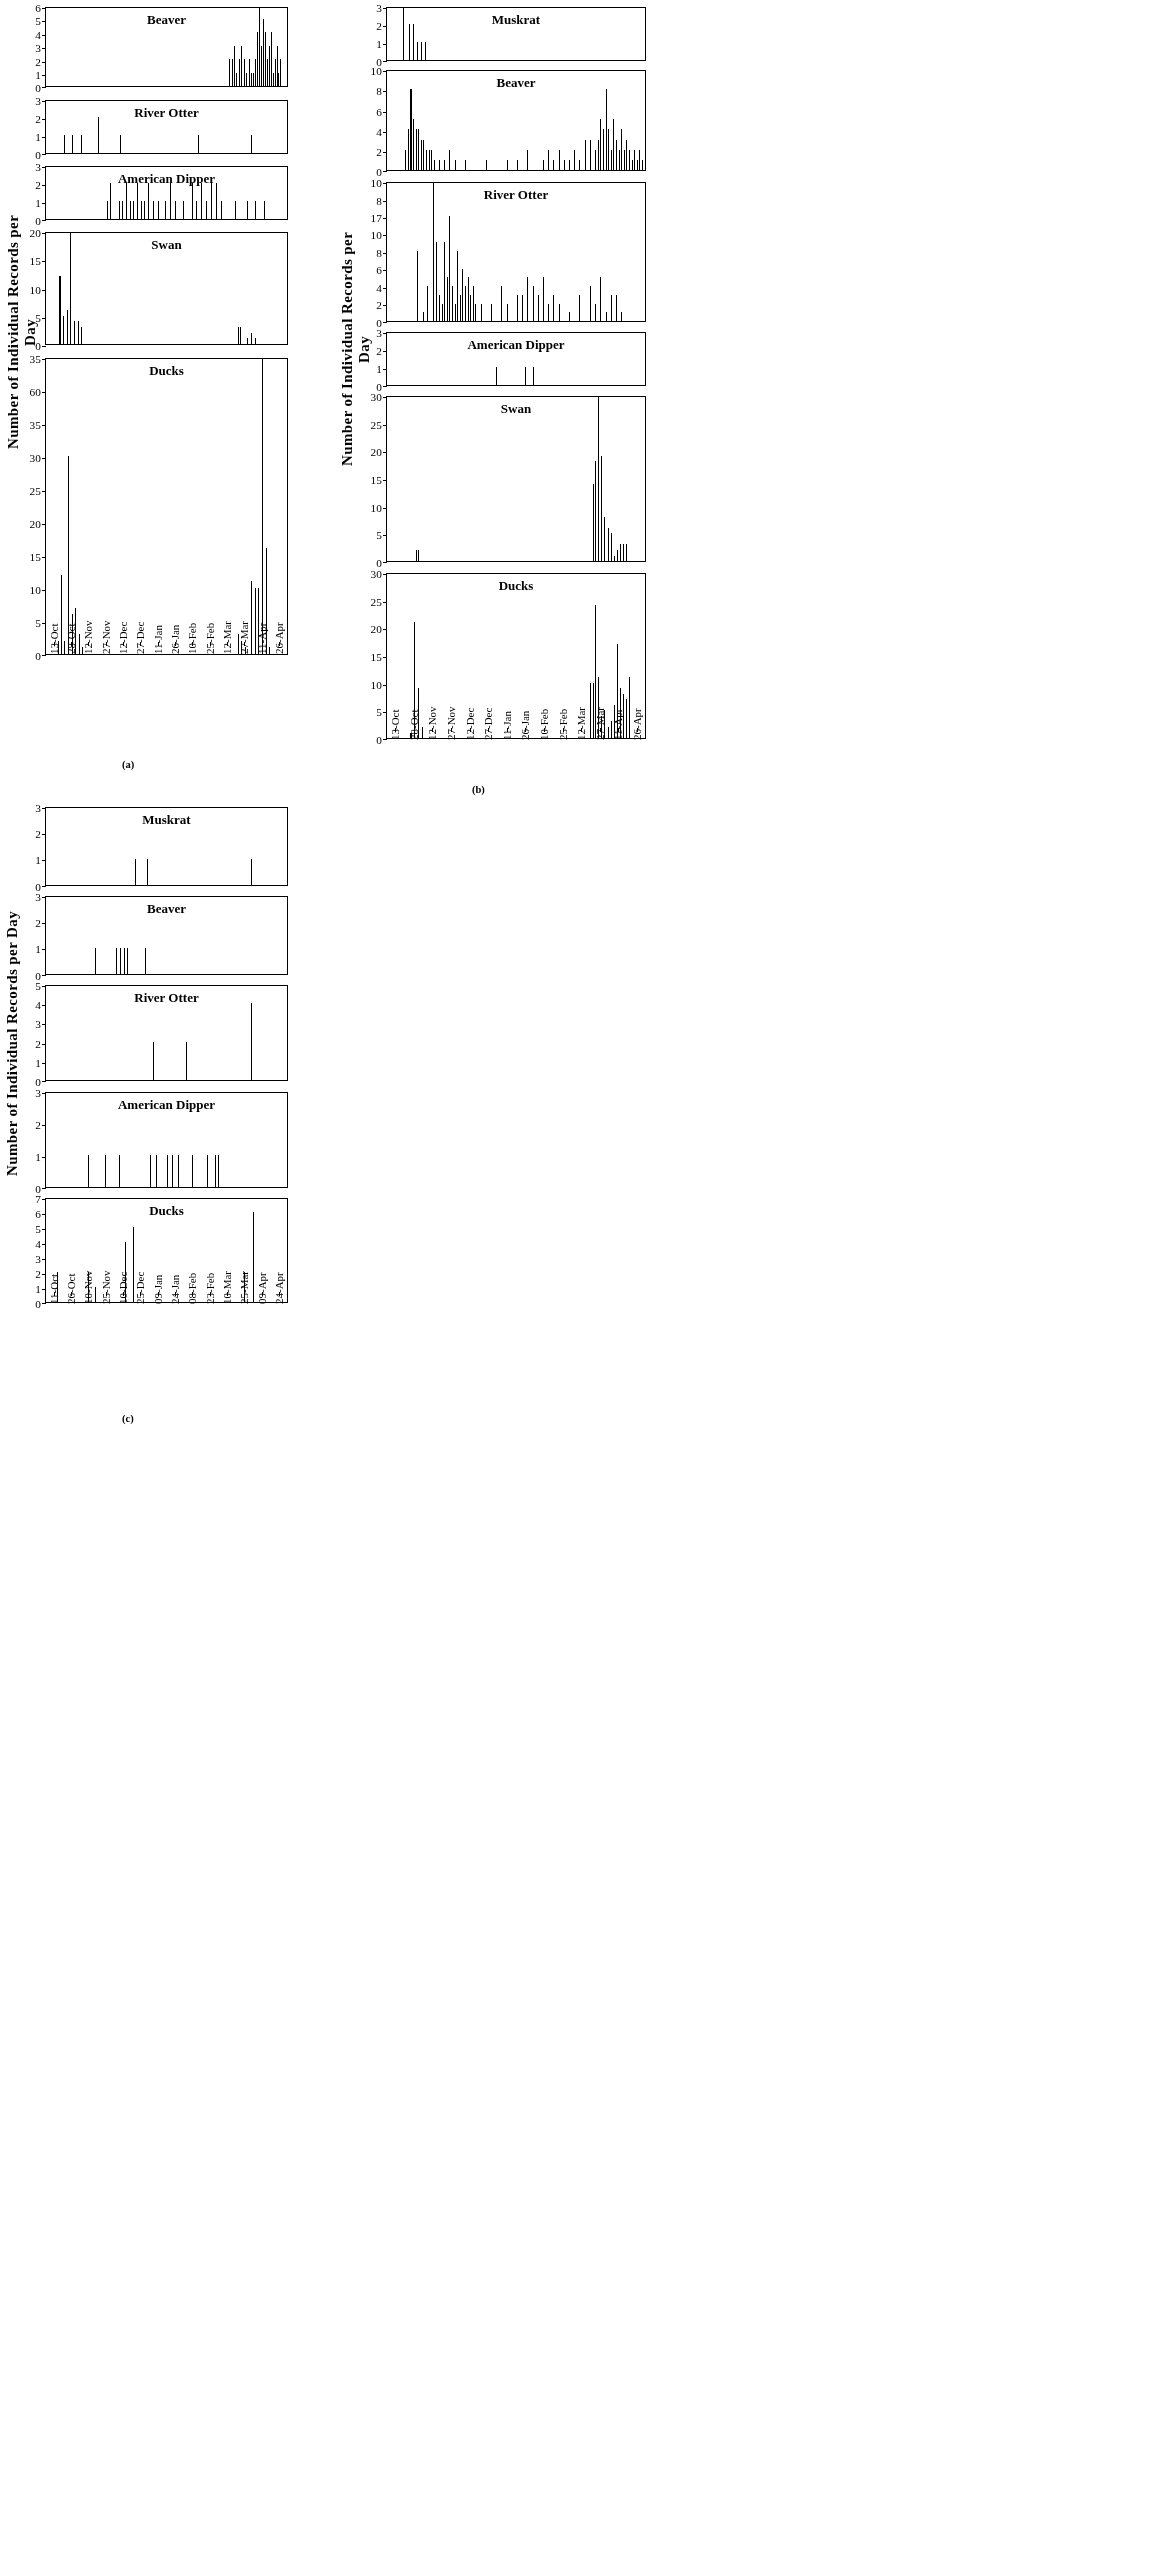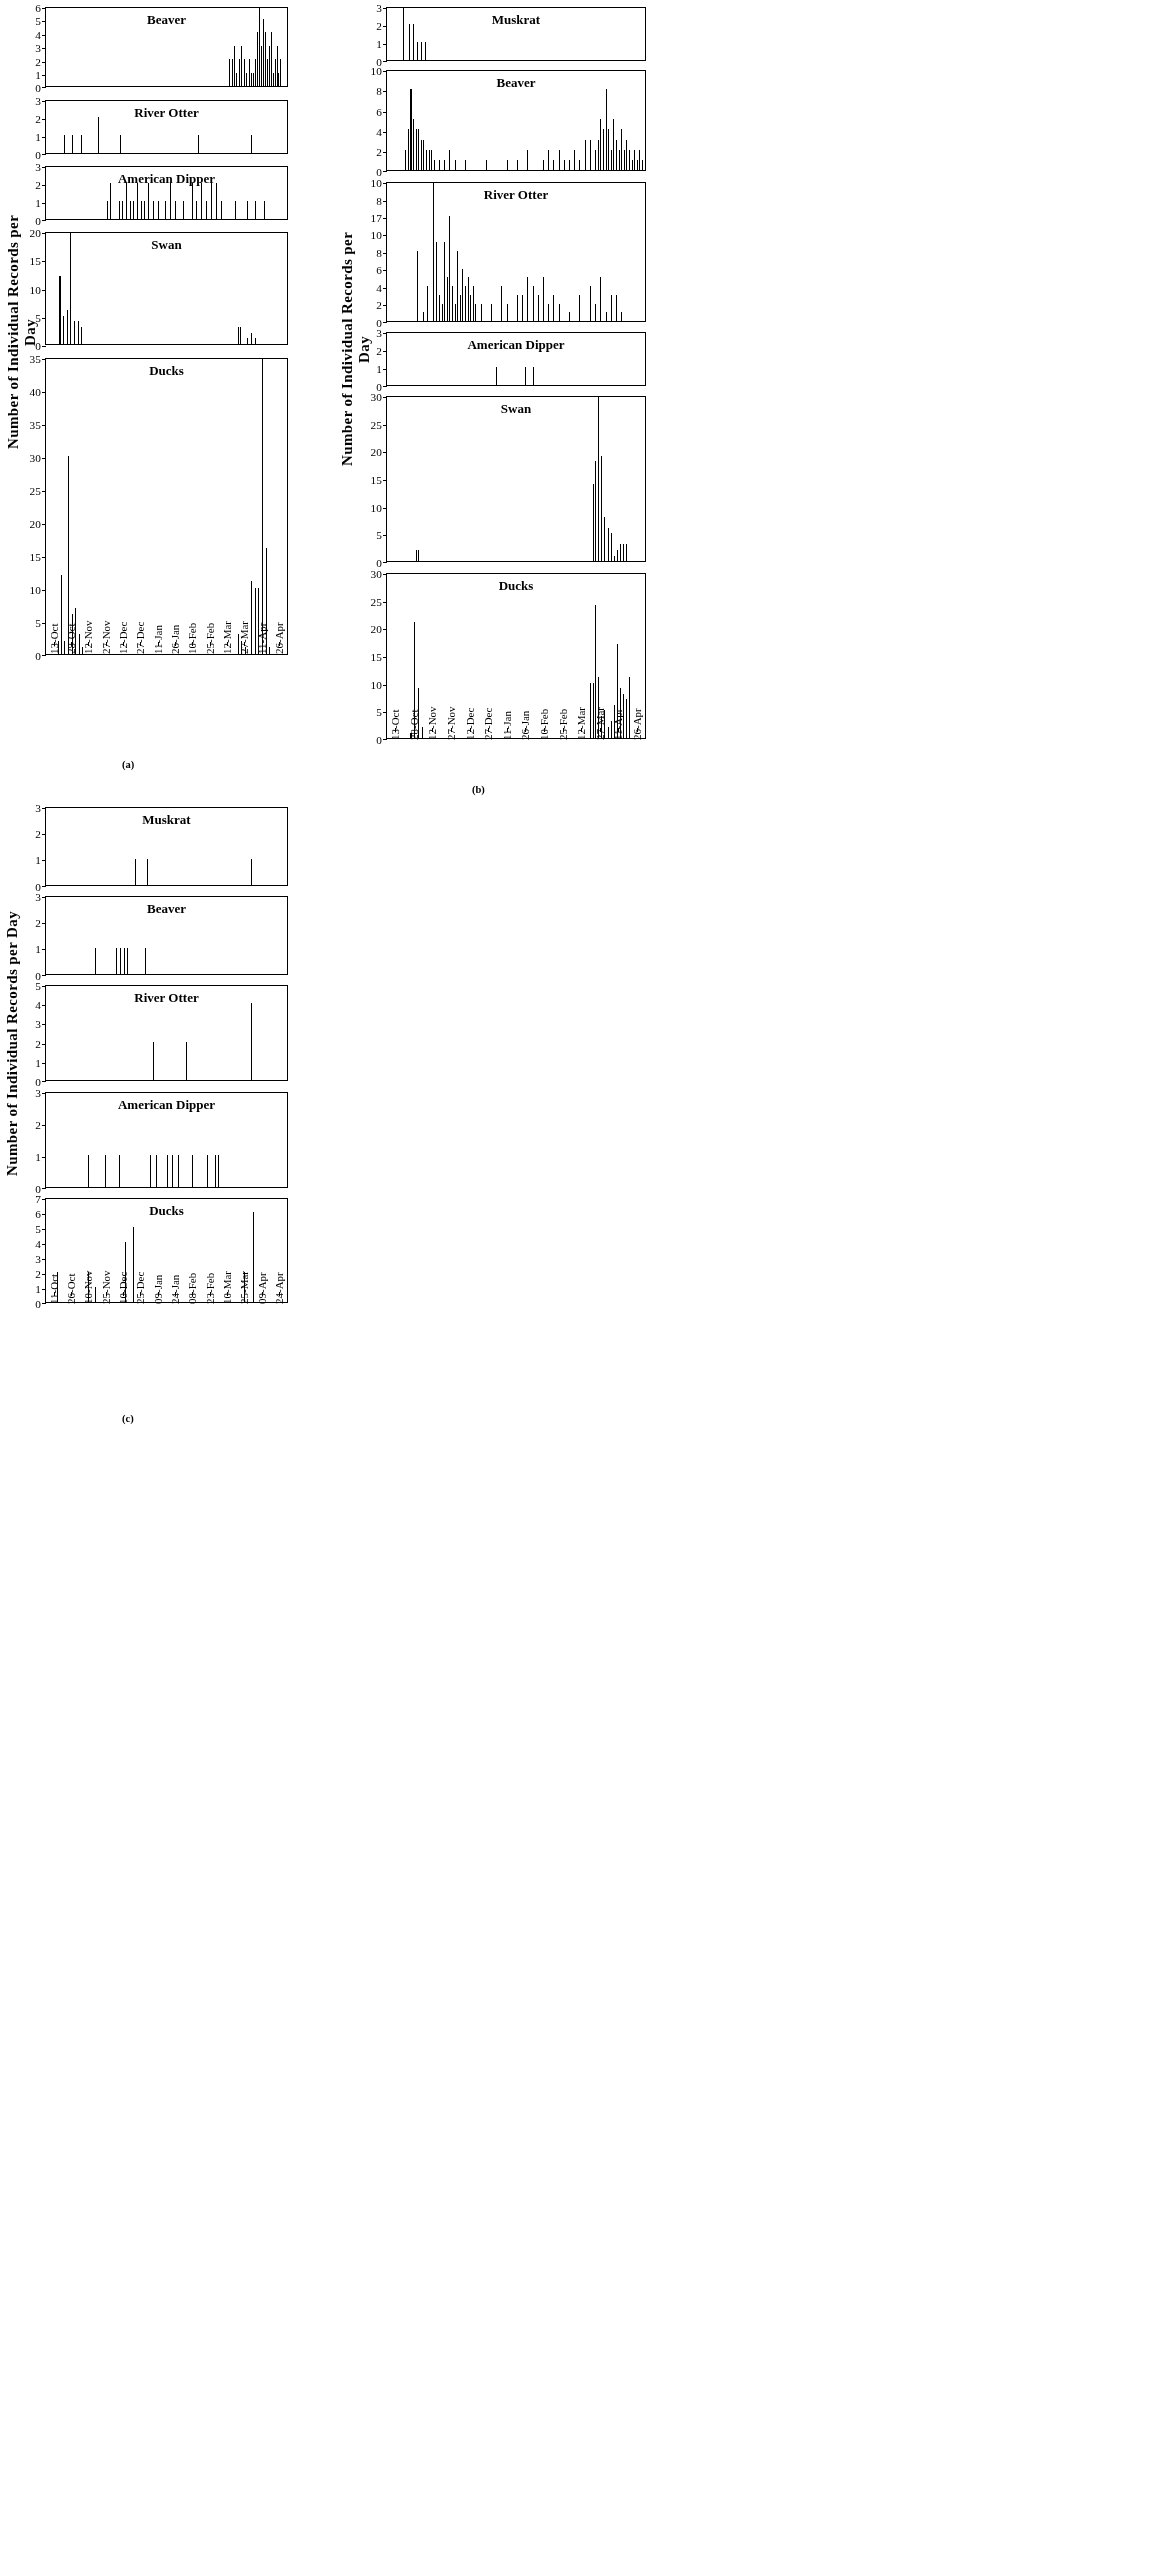--- a/index.html
+++ b/index.html
@@ -226,21 +226,21 @@
         <div class="ytick" style="top: 198px;">15</div>
         <div class="ytickmark" style="top: 198px; right: 0px; left: auto; width: 4.4px;"></div>
         <div class="ytick" style="top: 165px;">20</div>
         <div class="ytickmark" style="top: 165px; right: 0px; left: auto; width: 4.4px;"></div>
         <div class="ytick" style="top: 132px;">25</div>
         <div class="ytickmark" style="top: 132px; right: 0px; left: auto; width: 4.4px;"></div>
         <div class="ytick" style="top: 99px;">30</div>
         <div class="ytickmark" style="top: 99px; right: 0px; left: auto; width: 4.4px;"></div>
         <div class="ytick" style="top: 66px;">35</div>
         <div class="ytickmark" style="top: 66px; right: 0px; left: auto; width: 4.4px;"></div>
-        <div class="ytick" style="top: 33px;">40</div>
+        <div class="ytick" style="top: 33px;">60</div>
         <div class="ytickmark" style="top: 33px; right: 0px; left: auto; width: 4.4px;"></div>
         <div class="ytick" style="top: 0px;">35</div>
         <div class="ytickmark" style="top: 0px; right: 0px; left: auto; width: 4.4px;"></div>
       </div>
     </div>
     <div style="position: absolute; left: 45px; top: 646px; width: 243px; height: 70px;">
       <div class="xtickmark" style="left: 8.7px; top: -4.4px;"></div>
       <div class="xlab" style="left: 8.7px;">13-Oct</div>
       <div class="xtickmark" style="left: 26px; top: -4.4px;"></div>
       <div class="xlab" style="left: 26px;">28-Oct</div>

